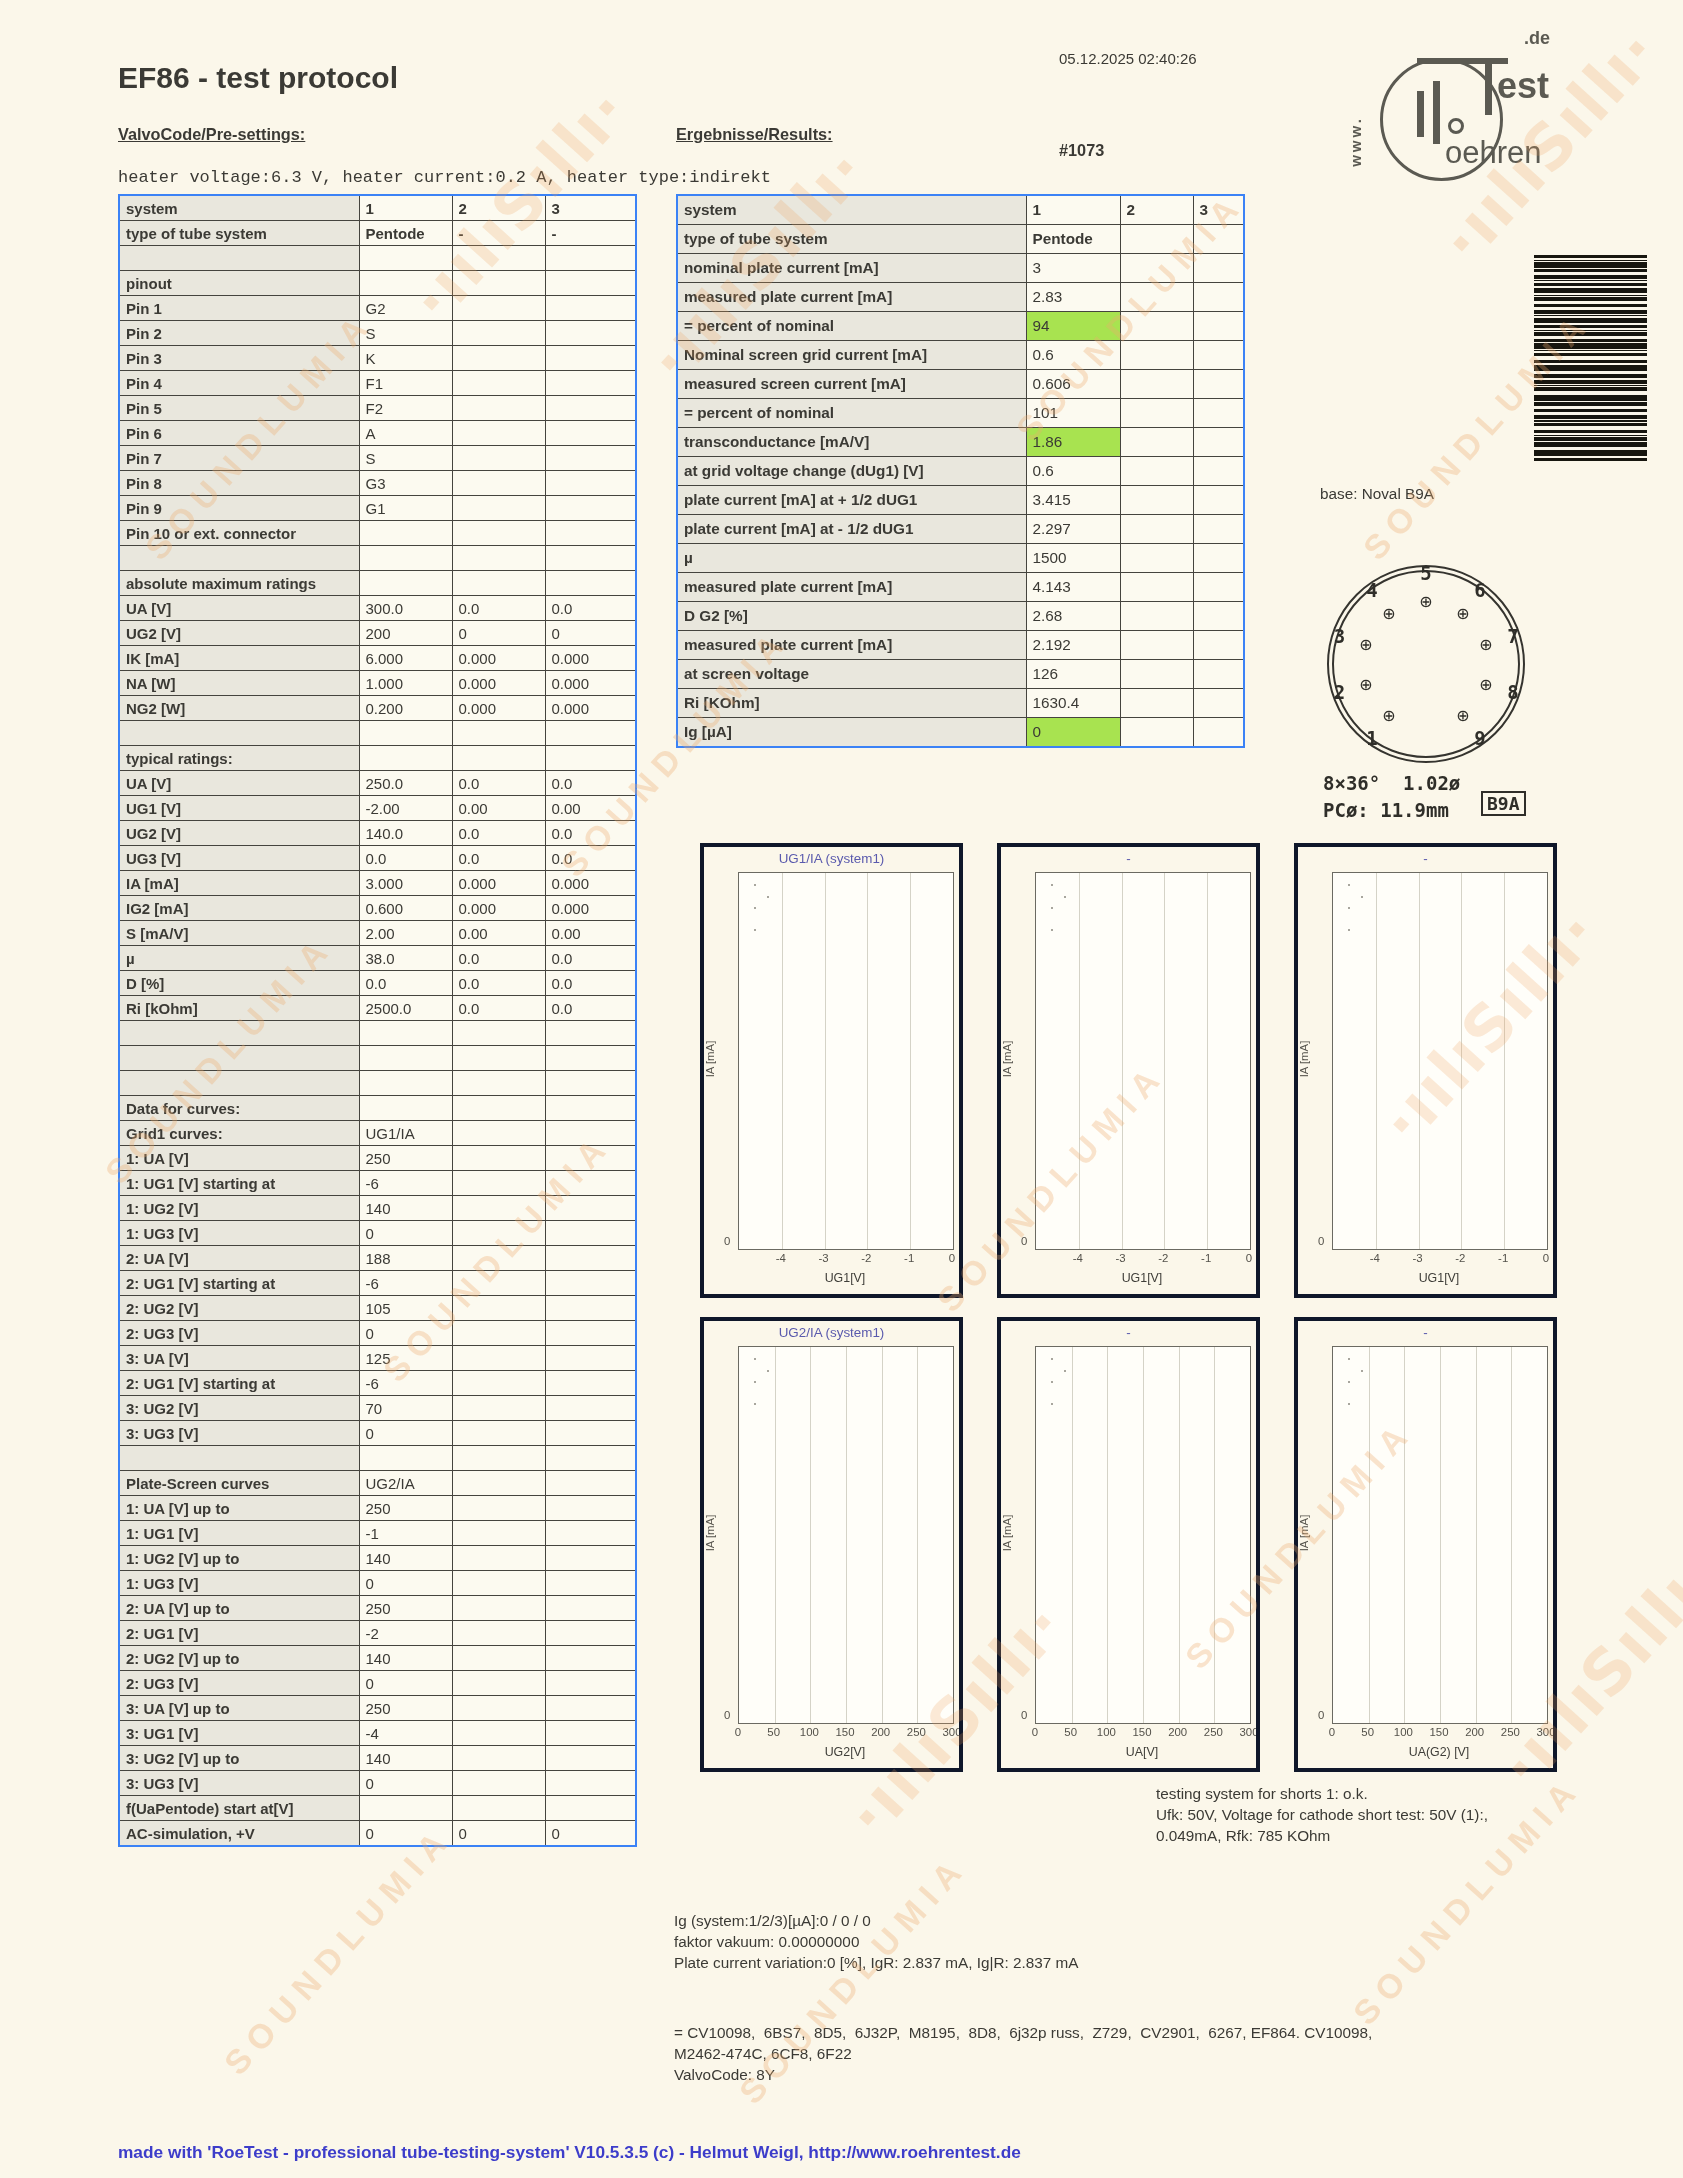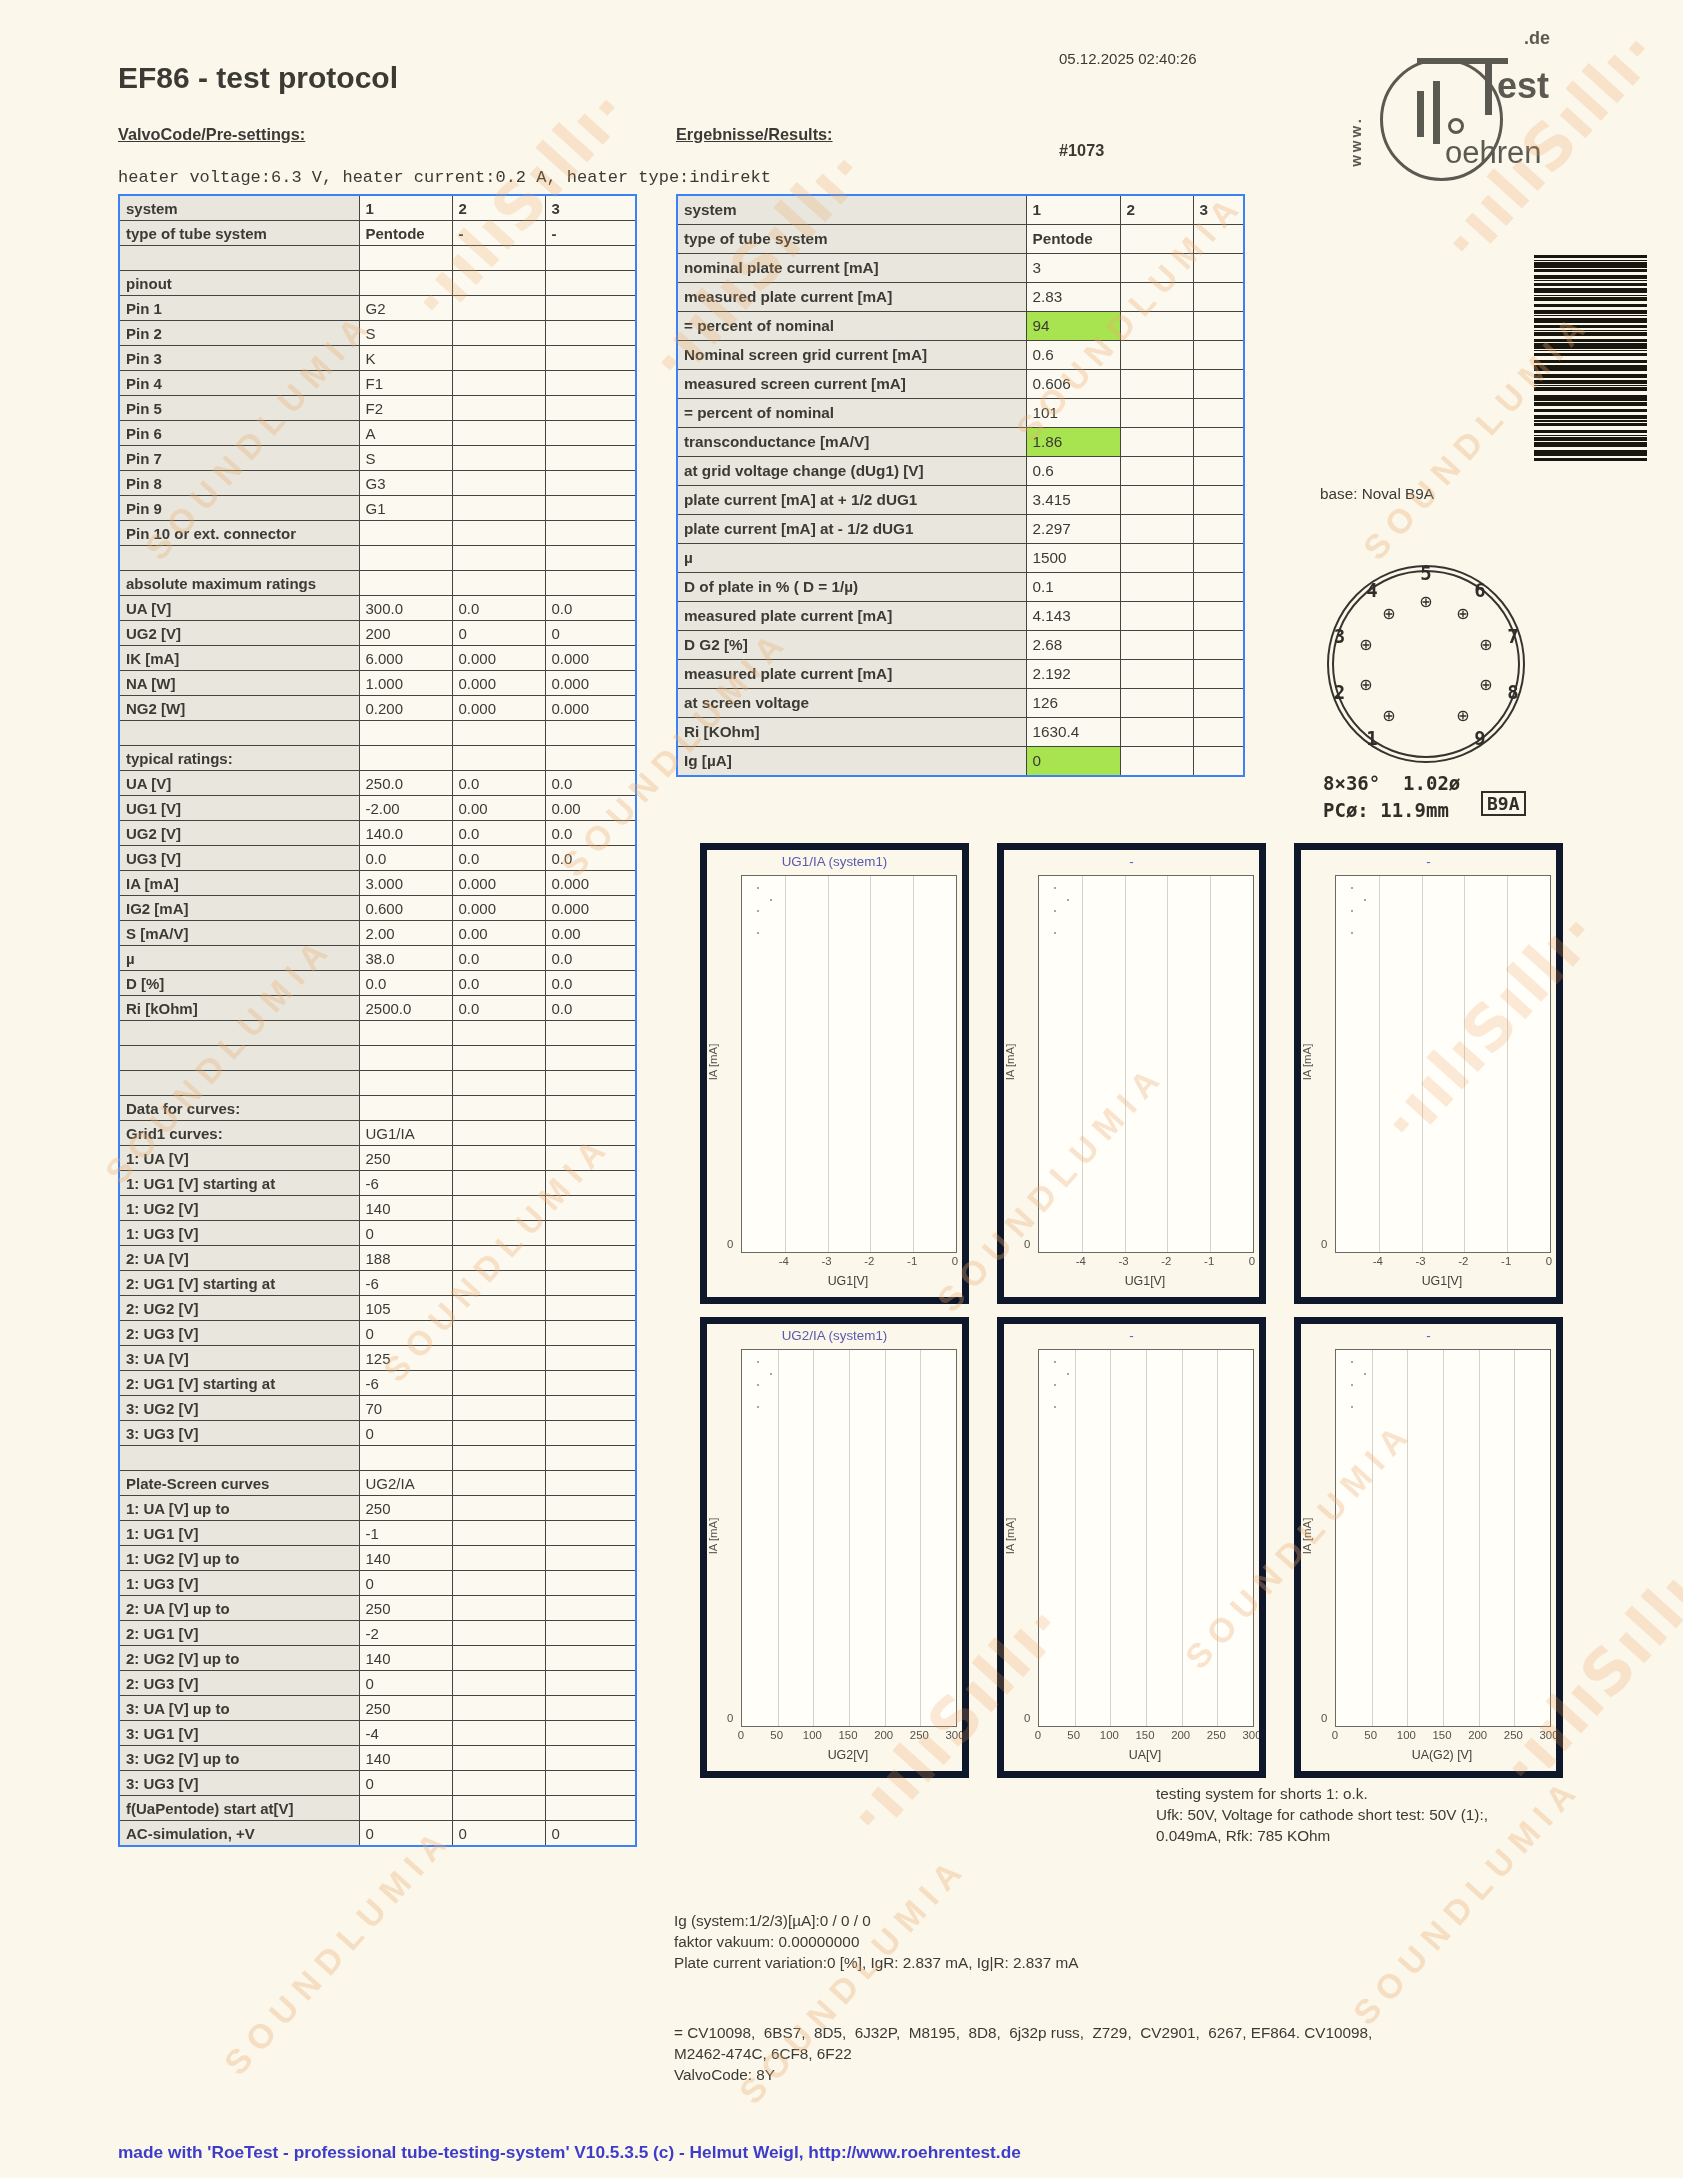--- a/index.html
+++ b/index.html
@@ -58,21 +58,21 @@
   .ring-outer{position:absolute;left:0;top:0;width:194px;height:194px;border:2px solid #35342f;border-radius:50%;}
   .ring-inner{position:absolute;left:5px;top:5px;width:184px;height:184px;border:2px solid #35342f;border-radius:50%;}
   .pin-glyph{position:absolute;font-size:16px;color:#2f2e29;transform:translate(-50%,-50%);z-index:3;}
   .pin-num{position:absolute;font-family:"DejaVu Sans Mono",monospace;font-weight:bold;font-size:19px;
     color:#2f2e29;transform:translate(-50%,-50%);z-index:3;}
   .socket-dims{position:absolute;left:1323px;top:770px;z-index:2;white-space:pre-wrap;
     font-family:"DejaVu Sans Mono",monospace;font-weight:bold;font-size:19px;line-height:27px;color:#2f2e29;}
   .socket-badge{position:absolute;left:1481px;top:791px;border:2px solid #2f2e29;padding:0 4px;z-index:2;
     font-family:"DejaVu Sans Mono",monospace;font-weight:bold;font-size:18px;color:#2f2e29;}
   
-  .chart{position:absolute;width:255px;height:447px;border:7px solid #0f172a;
+  .chart{position:absolute;width:255px;height:447px;border:4px solid #0f172a;
     overflow:hidden;z-index:2;background:#fbf7ea;}
   .c-title{position:absolute;left:0;top:4px;width:100%;text-align:center;
     font-size:13.4px;color:#5a5aad;}
   .c-ylabel{position:absolute;left:-26px;top:206px;width:63px;text-align:center;
     transform:rotate(-90deg);font-size:11.4px;color:#54524b;}
   .c-ytick{position:absolute;left:20px;top:388px;font-size:11.4px;color:#54524b;}
   .c-plot{position:absolute;left:34px;top:25px;width:214px;height:376px;
     background:#fffef9;border:1px solid #6b6a62;}
   .gridline{position:absolute;top:0;width:1px;height:100%;background:#d5d3c7;}
   .c-dot{position:absolute;width:2px;height:2px;background:#8b897f;border-radius:50%;}
@@ -617,26 +617,20 @@
         </tr>
         <tr>
           <td>plate current [mA] at - 1/2 dUG1</td>
           <td>2.297</td>
           <td></td>
           <td></td>
         </tr>
         <tr>
           <td>µ</td>
           <td>1500</td>
-          <td></td>
-          <td></td>
-        </tr>
-        <tr>
-          <td>D of plate in % ( D = 1/µ)</td>
-          <td>0.1</td>
           <td></td>
           <td></td>
         </tr>
         <tr>
           <td>measured plate current [mA]</td>
           <td>4.143</td>
           <td></td>
           <td></td>
         </tr>
         <tr>

